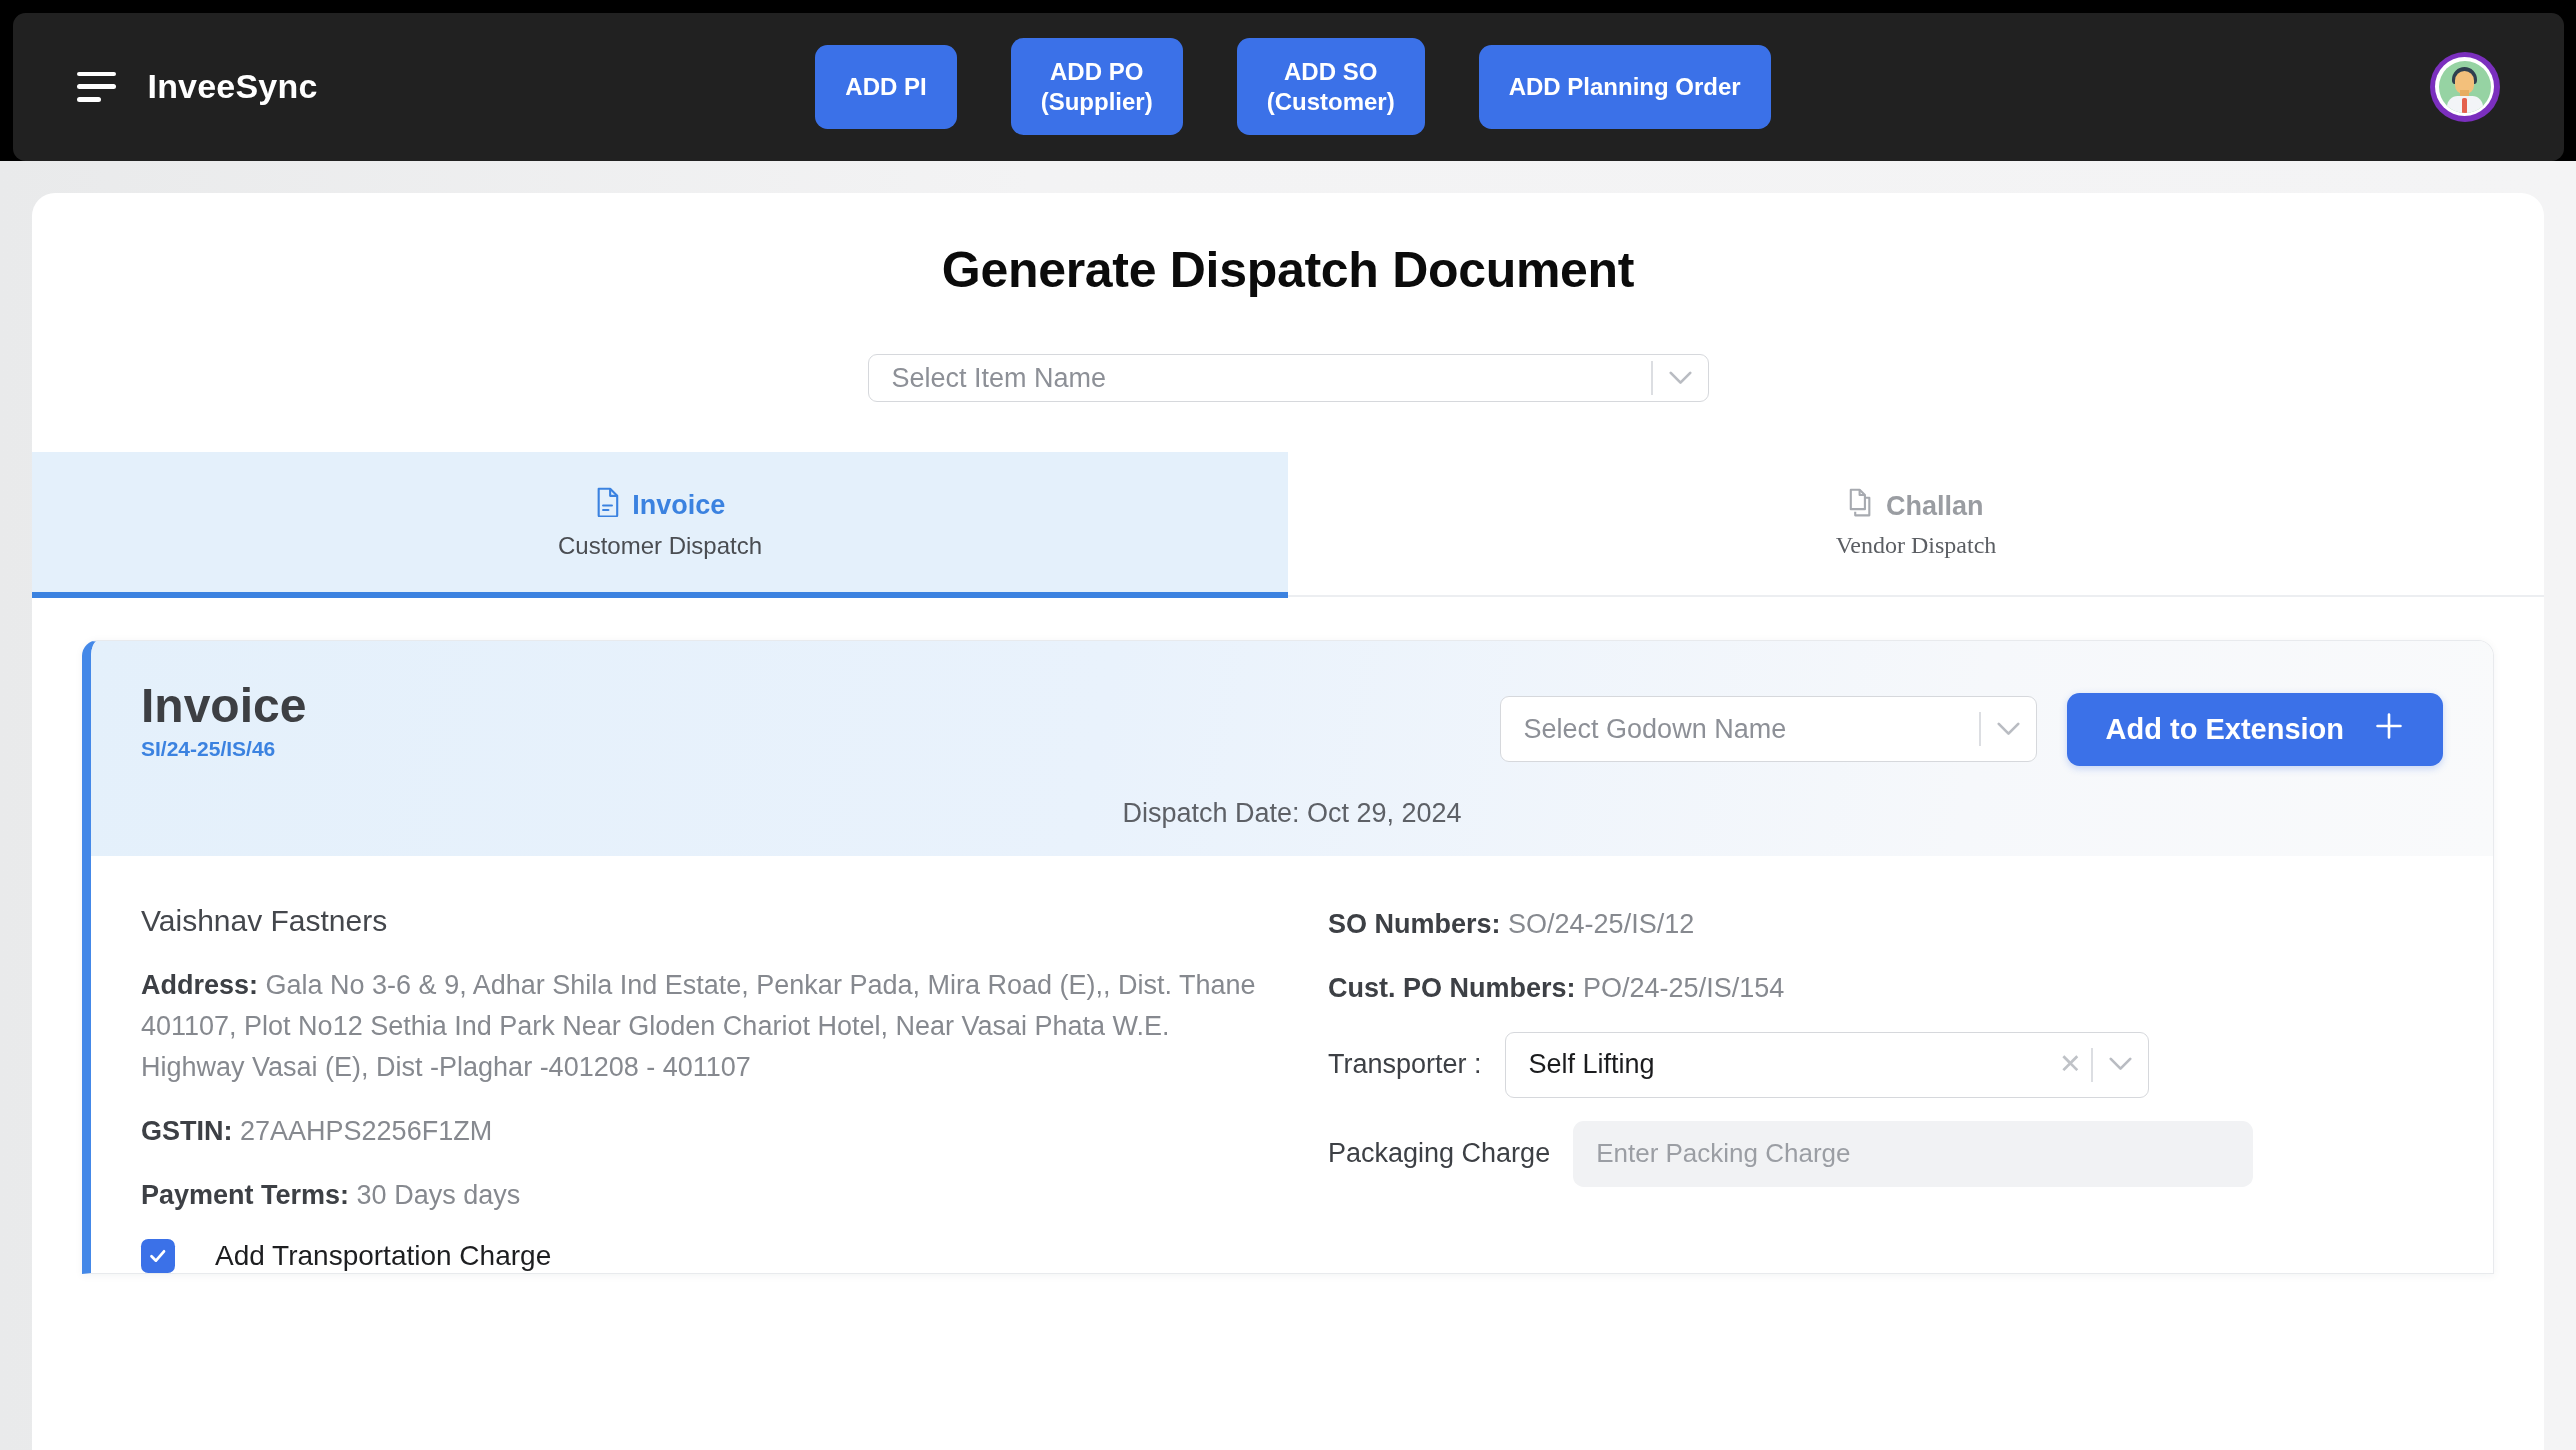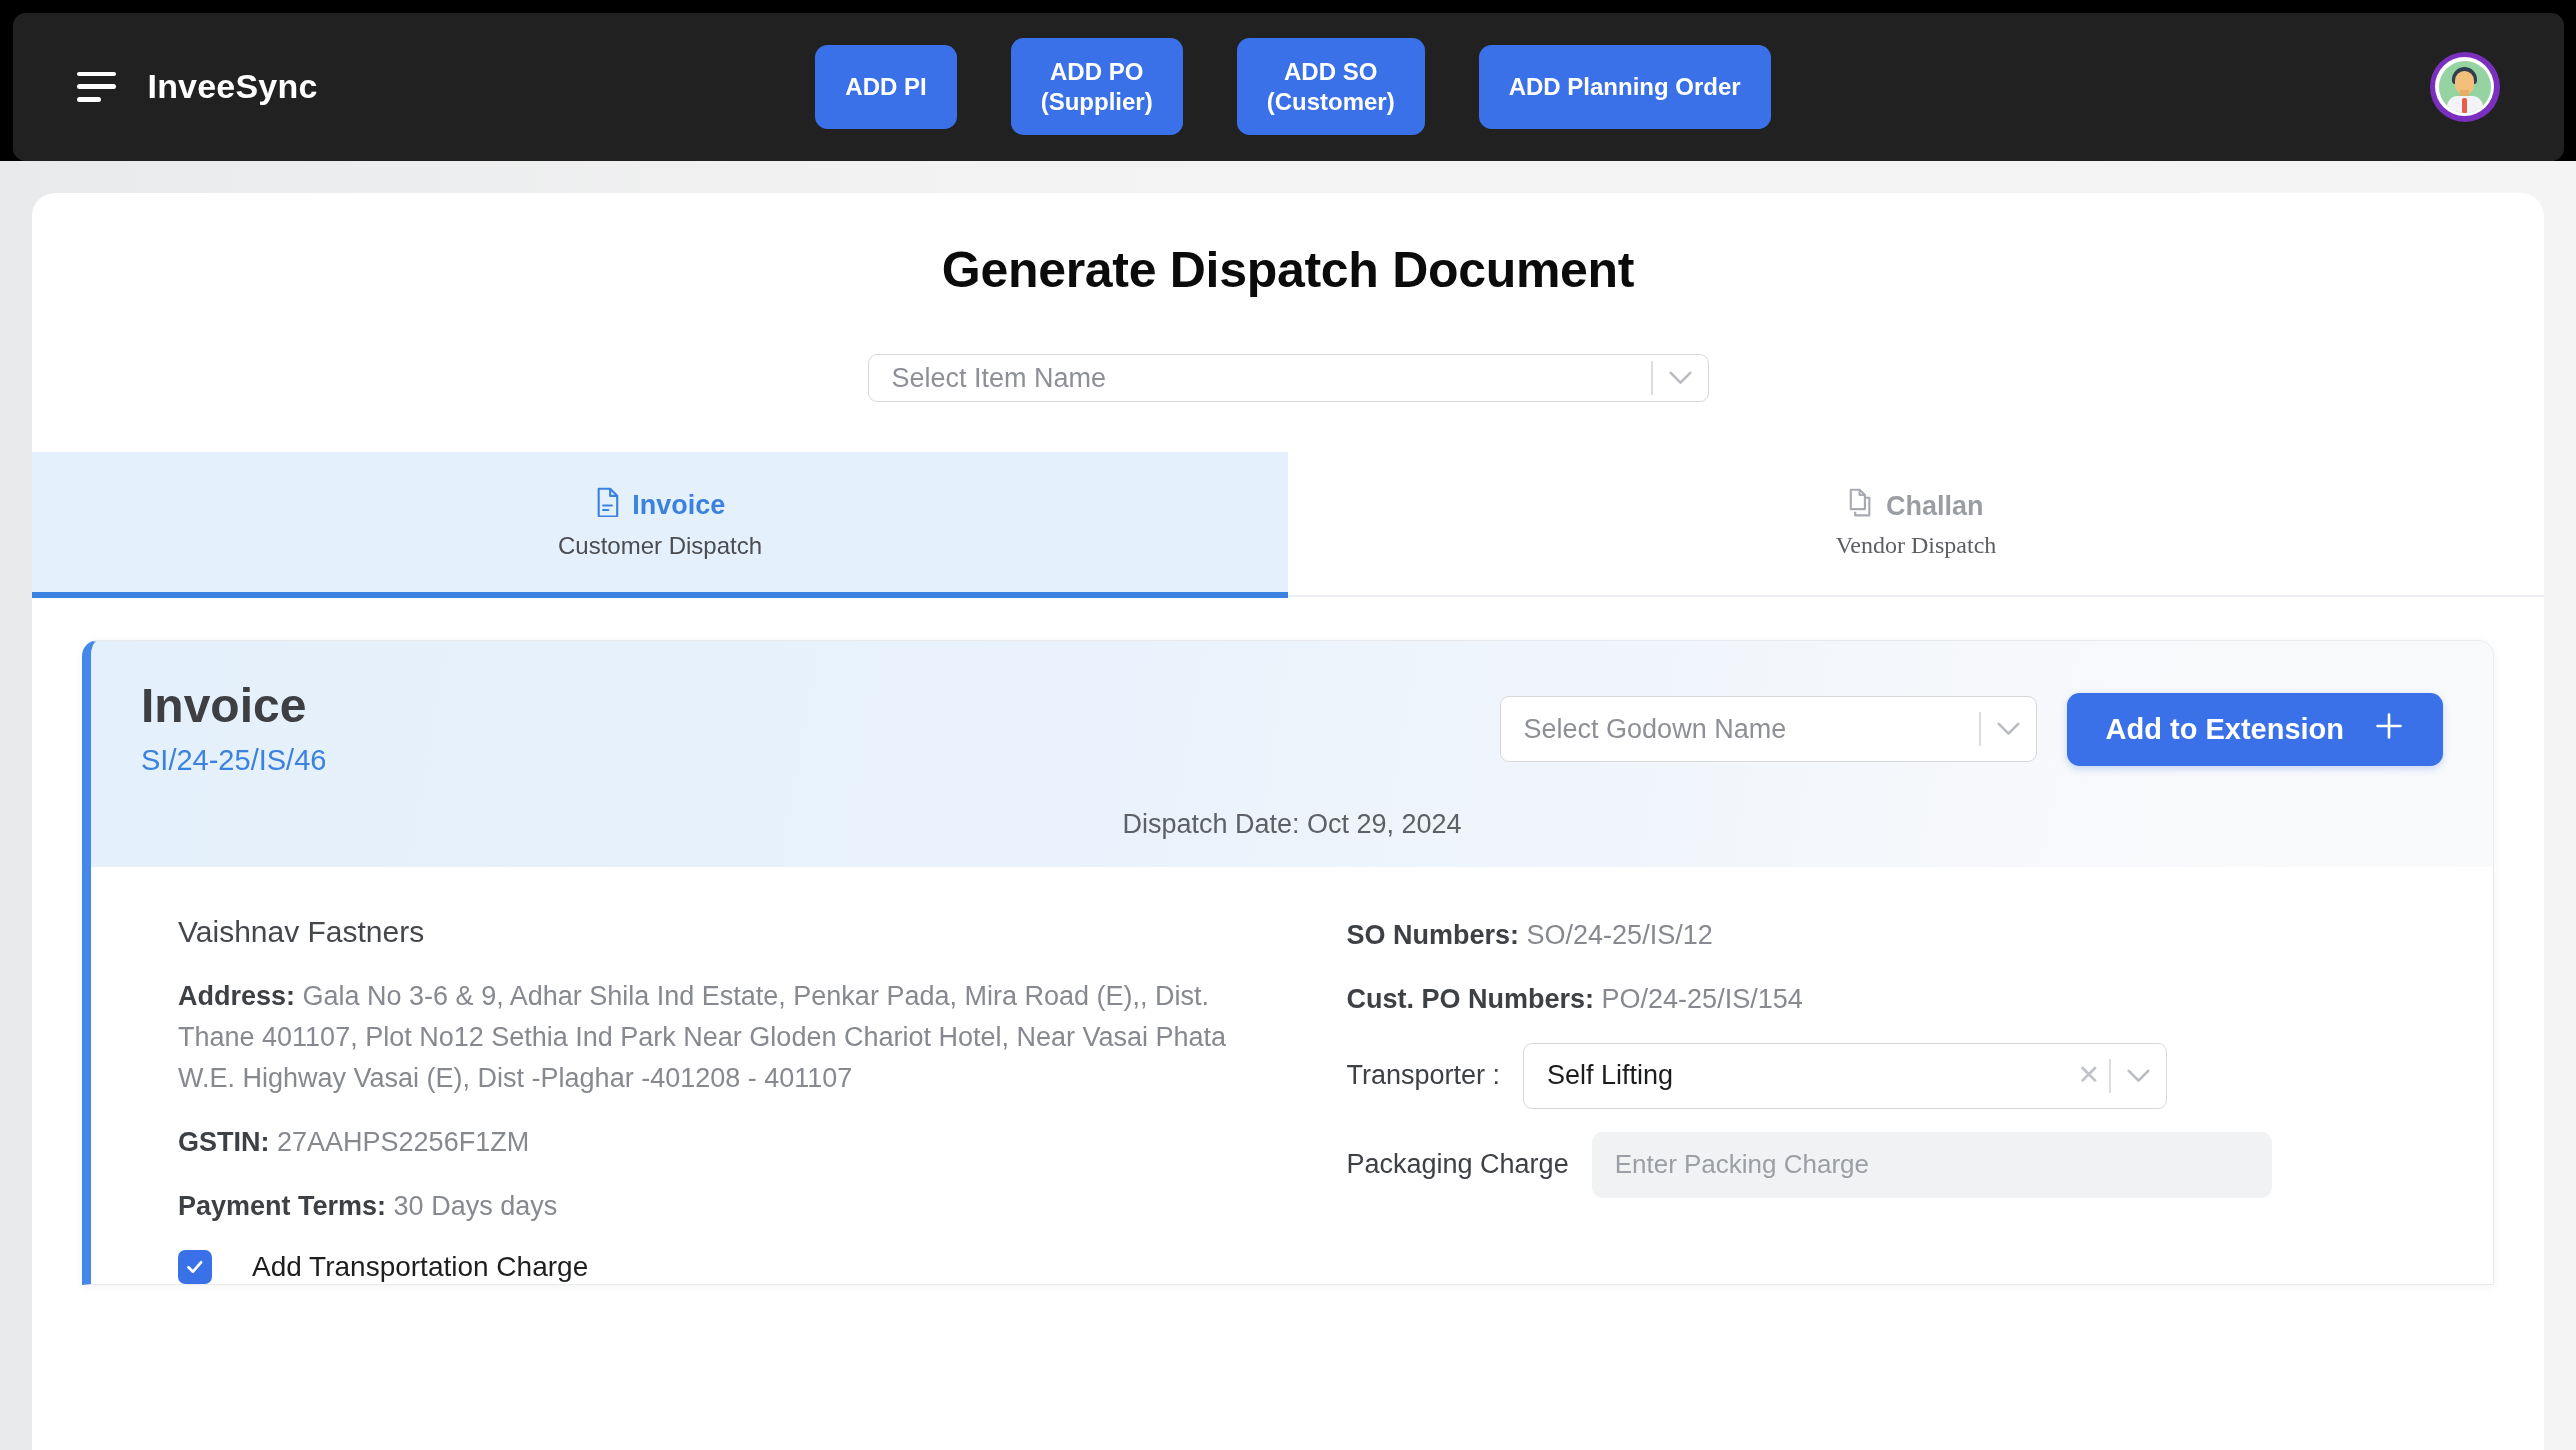--- a/index.html
+++ b/index.html
@@ -195,22 +195,22 @@
     background: linear-gradient(100deg,#e4f0fb 0%, #e9f2fc 42%, #f6f8fb 78%, #f9fafb 100%);
     padding: 39px 50px 27px 50px;
   }
   .card-header-row {
     display: flex; align-items: flex-start; justify-content: space-between;
   }
   .inv-title {
     font-size: 48px; font-weight: 700; color: #3d3f43; line-height: 1.08;
   }
   .inv-number {
-    margin-top: 12px;
-    font-size: 29px; font-weight: 400; color: #3b82e0;
+    margin-top: 5px;
+    font-size: 21px; font-weight: 700; color: #3b82e0;
   }
   .header-actions { display: flex; align-items: center; gap: 30px; padding-top: 12.5px; }
   #godown-select { width: 537px; height: 66px; }
   .btn-primary {
     background: #3b71e8;
     color: #fff;
     border: none;
     border-radius: 12.5px;
     height: 73px;
     padding: 0 39px;
@@ -227,21 +227,20 @@
     font-size: 27px;
     color: #5d6066;
   }
 
   
   .card-body {
     background: #ffffff;
     padding: 48px 50px 0 50px;
     display: flex;
     gap: 72px;
-    margin-left: 37px;
   }
   .col { flex: 1 1 50%; min-width: 0; }
   .col-title {
     font-size: 30px; font-weight: 400; color: #44474c; margin-bottom: 27px;
   }
   .line {
     font-size: 27px; color: #86898f; line-height: 1.52; margin-bottom: 23px;
   }
   .line b { color: #3d4045; font-weight: 700; }
   .field-row {

